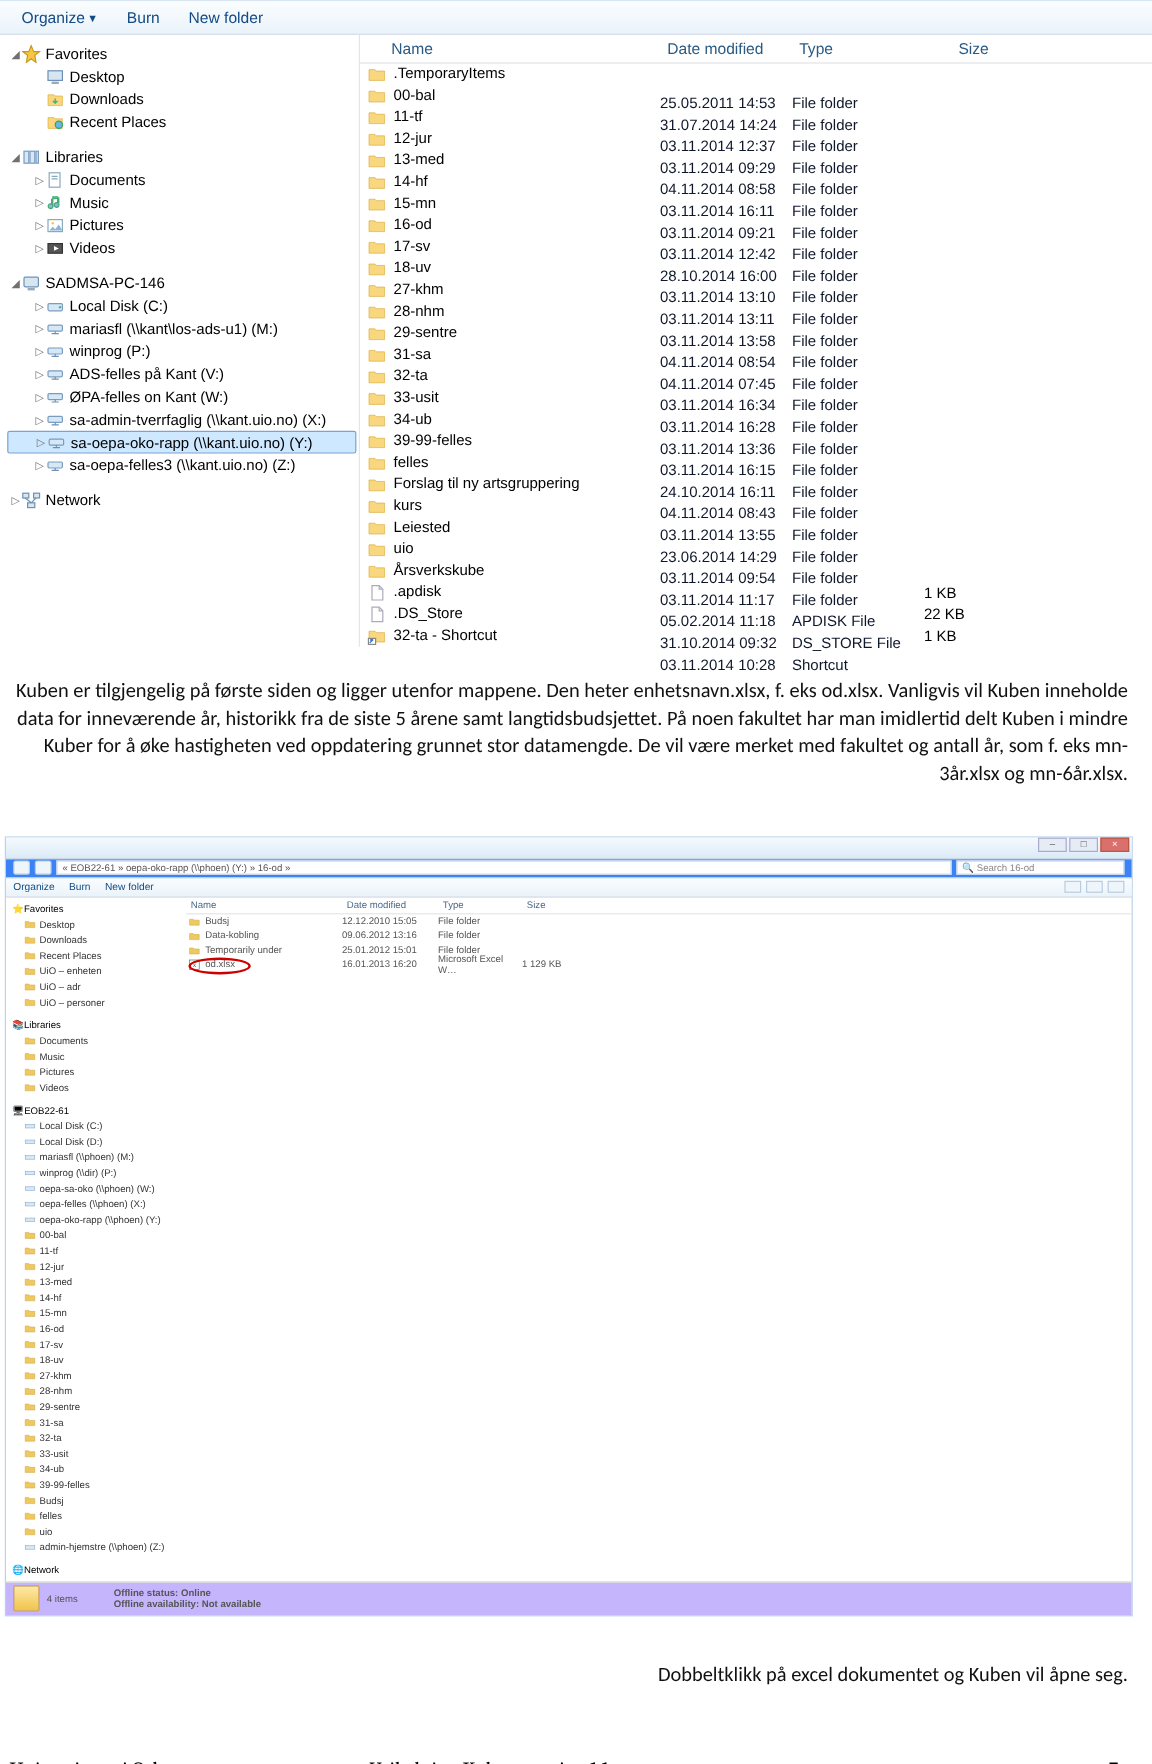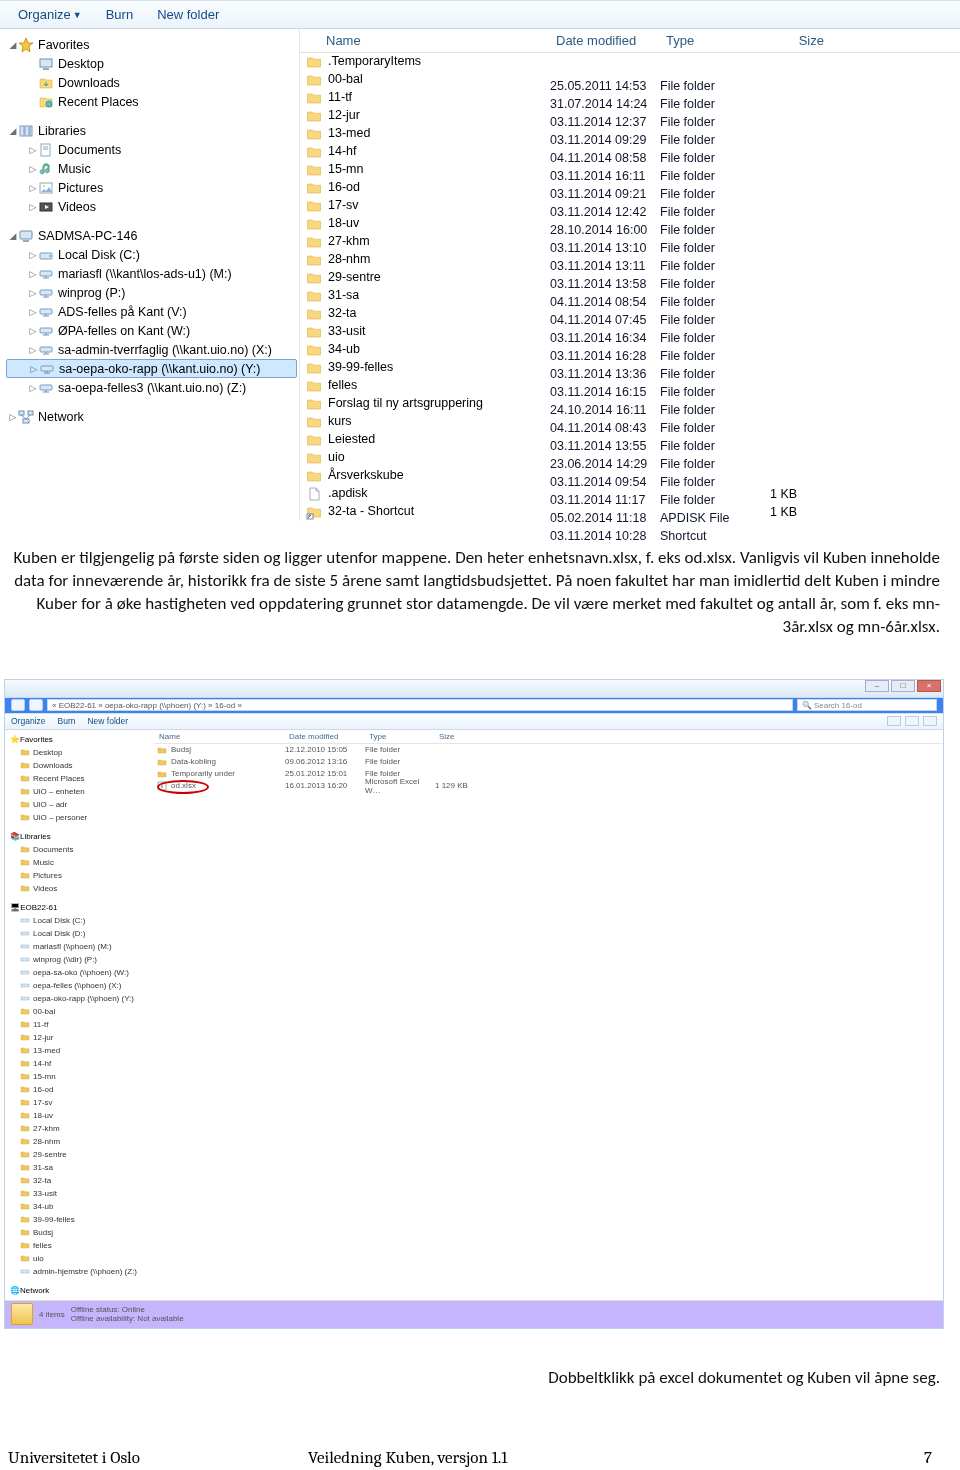--- a/index.html
+++ b/index.html
@@ -641,20 +641,34 @@
               <span>.apdisk</span>
             </div>
             <div class="col-date">05.02.2014 11:18</div>
             <div class="col-type">APDISK File</div>
             <div class="col-size">1 KB</div>
           </div>
           <div class="listrow">
             <div class="col-name">
               <span class="folder-ic">
                 <svg viewBox="0 0 16 16">
+                  <path d="M4 2h6l3 3v9H4z" fill="#fff" stroke="#aab"></path>
+                  <path d="M10 2v3h3" fill="none" stroke="#aab"></path>
+                </svg>
+              </span>
+              <span>.DS_Store</span>
+            </div>
+            <div class="col-date">31.10.2014 09:32</div>
+            <div class="col-type">DS_STORE File</div>
+            <div class="col-size">22 KB</div>
+          </div>
+          <div class="listrow">
+            <div class="col-name">
+              <span class="folder-ic">
+                <svg viewBox="0 0 16 16">
                   <path class="svg-folder" d="M1.5 4h5l1 1.2h7V13H1.5z"></path>
                   <rect x="1" y="10" width="6" height="5" fill="#fff" stroke="#888"></rect>
                   <path d="M2 14l3-3M5 11h-2v2" stroke="#3a7bd5" fill="none"></path>
                 </svg>
               </span>
               <span>32-ta - Shortcut</span>
             </div>
             <div class="col-date">03.11.2014 10:28</div>
             <div class="col-type">Shortcut</div>
             <div class="col-size">1 KB</div>
@@ -869,21 +883,21 @@
             </div>
           </div>
         <div class="red-oval" style="left:2px; top:50px;"></div>
       </div>
     </div>
     <div class="ex2-status">
       <div class="big-ic"></div>
       <div>
         <div>4 items</div>
       </div>
-      <div style="margin-left:0;">
+      <div style="margin-left:24px;font-weight:bold;">
         <div>Offline status: Online</div>
         <div>Offline availability: Not available</div>
       </div>
     </div>
   </div>
 </div>
 
 <div class="doc" style="padding-top:6px;">
   <p>Dobbeltklikk på excel dokumentet og Kuben vil åpne seg.</p>
 </div>

